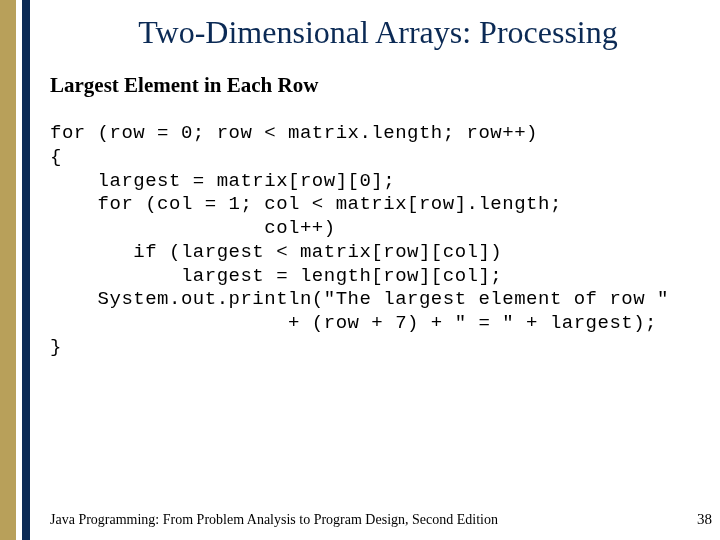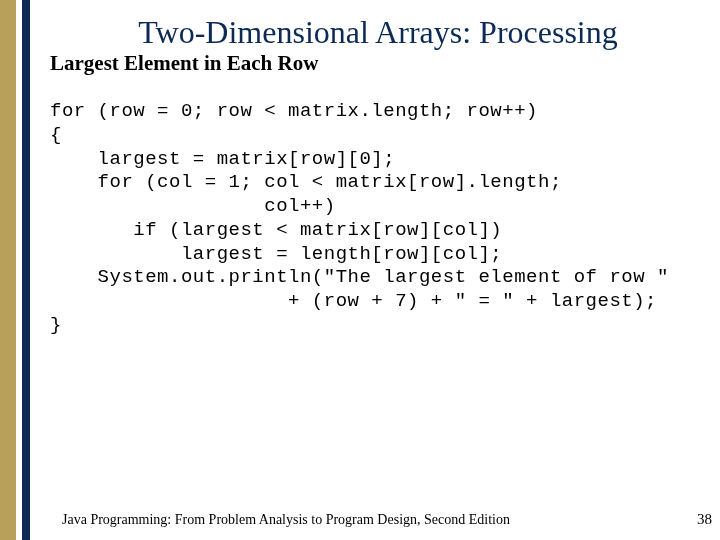--- a/index.html
+++ b/index.html
@@ -47,20 +47,21 @@
     left: 36px;
     right: 0;
     top: 0;
     bottom: 0;
   }
   .title {
     font-size: 32px;
     color: #0b2a55;
     text-align: center;
     margin-top: 14px;
+    margin-bottom: 22px;
     padding: 0 16px;
     font-weight: normal;
   }
   .subtitle {
     font-size: 21px;
     font-weight: bold;
     color: #000;
     margin-left: 14px;
     margin-bottom: 24px;
   }
@@ -76,21 +77,20 @@
   .footer {
     position: absolute;
     bottom: 12px;
     left: 14px;
     right: 8px;
     font-size: 14px;
     color: #000;
     display: flex;
     justify-content: space-between;
     align-items: center;
-    margin-left: 12px;
   }
   .page-num {
     font-size: 15px;
   }
 </style>
 </head>
 <body>
 
 <div class="left-stripe">
   <div class="stripe-gold"></div>

